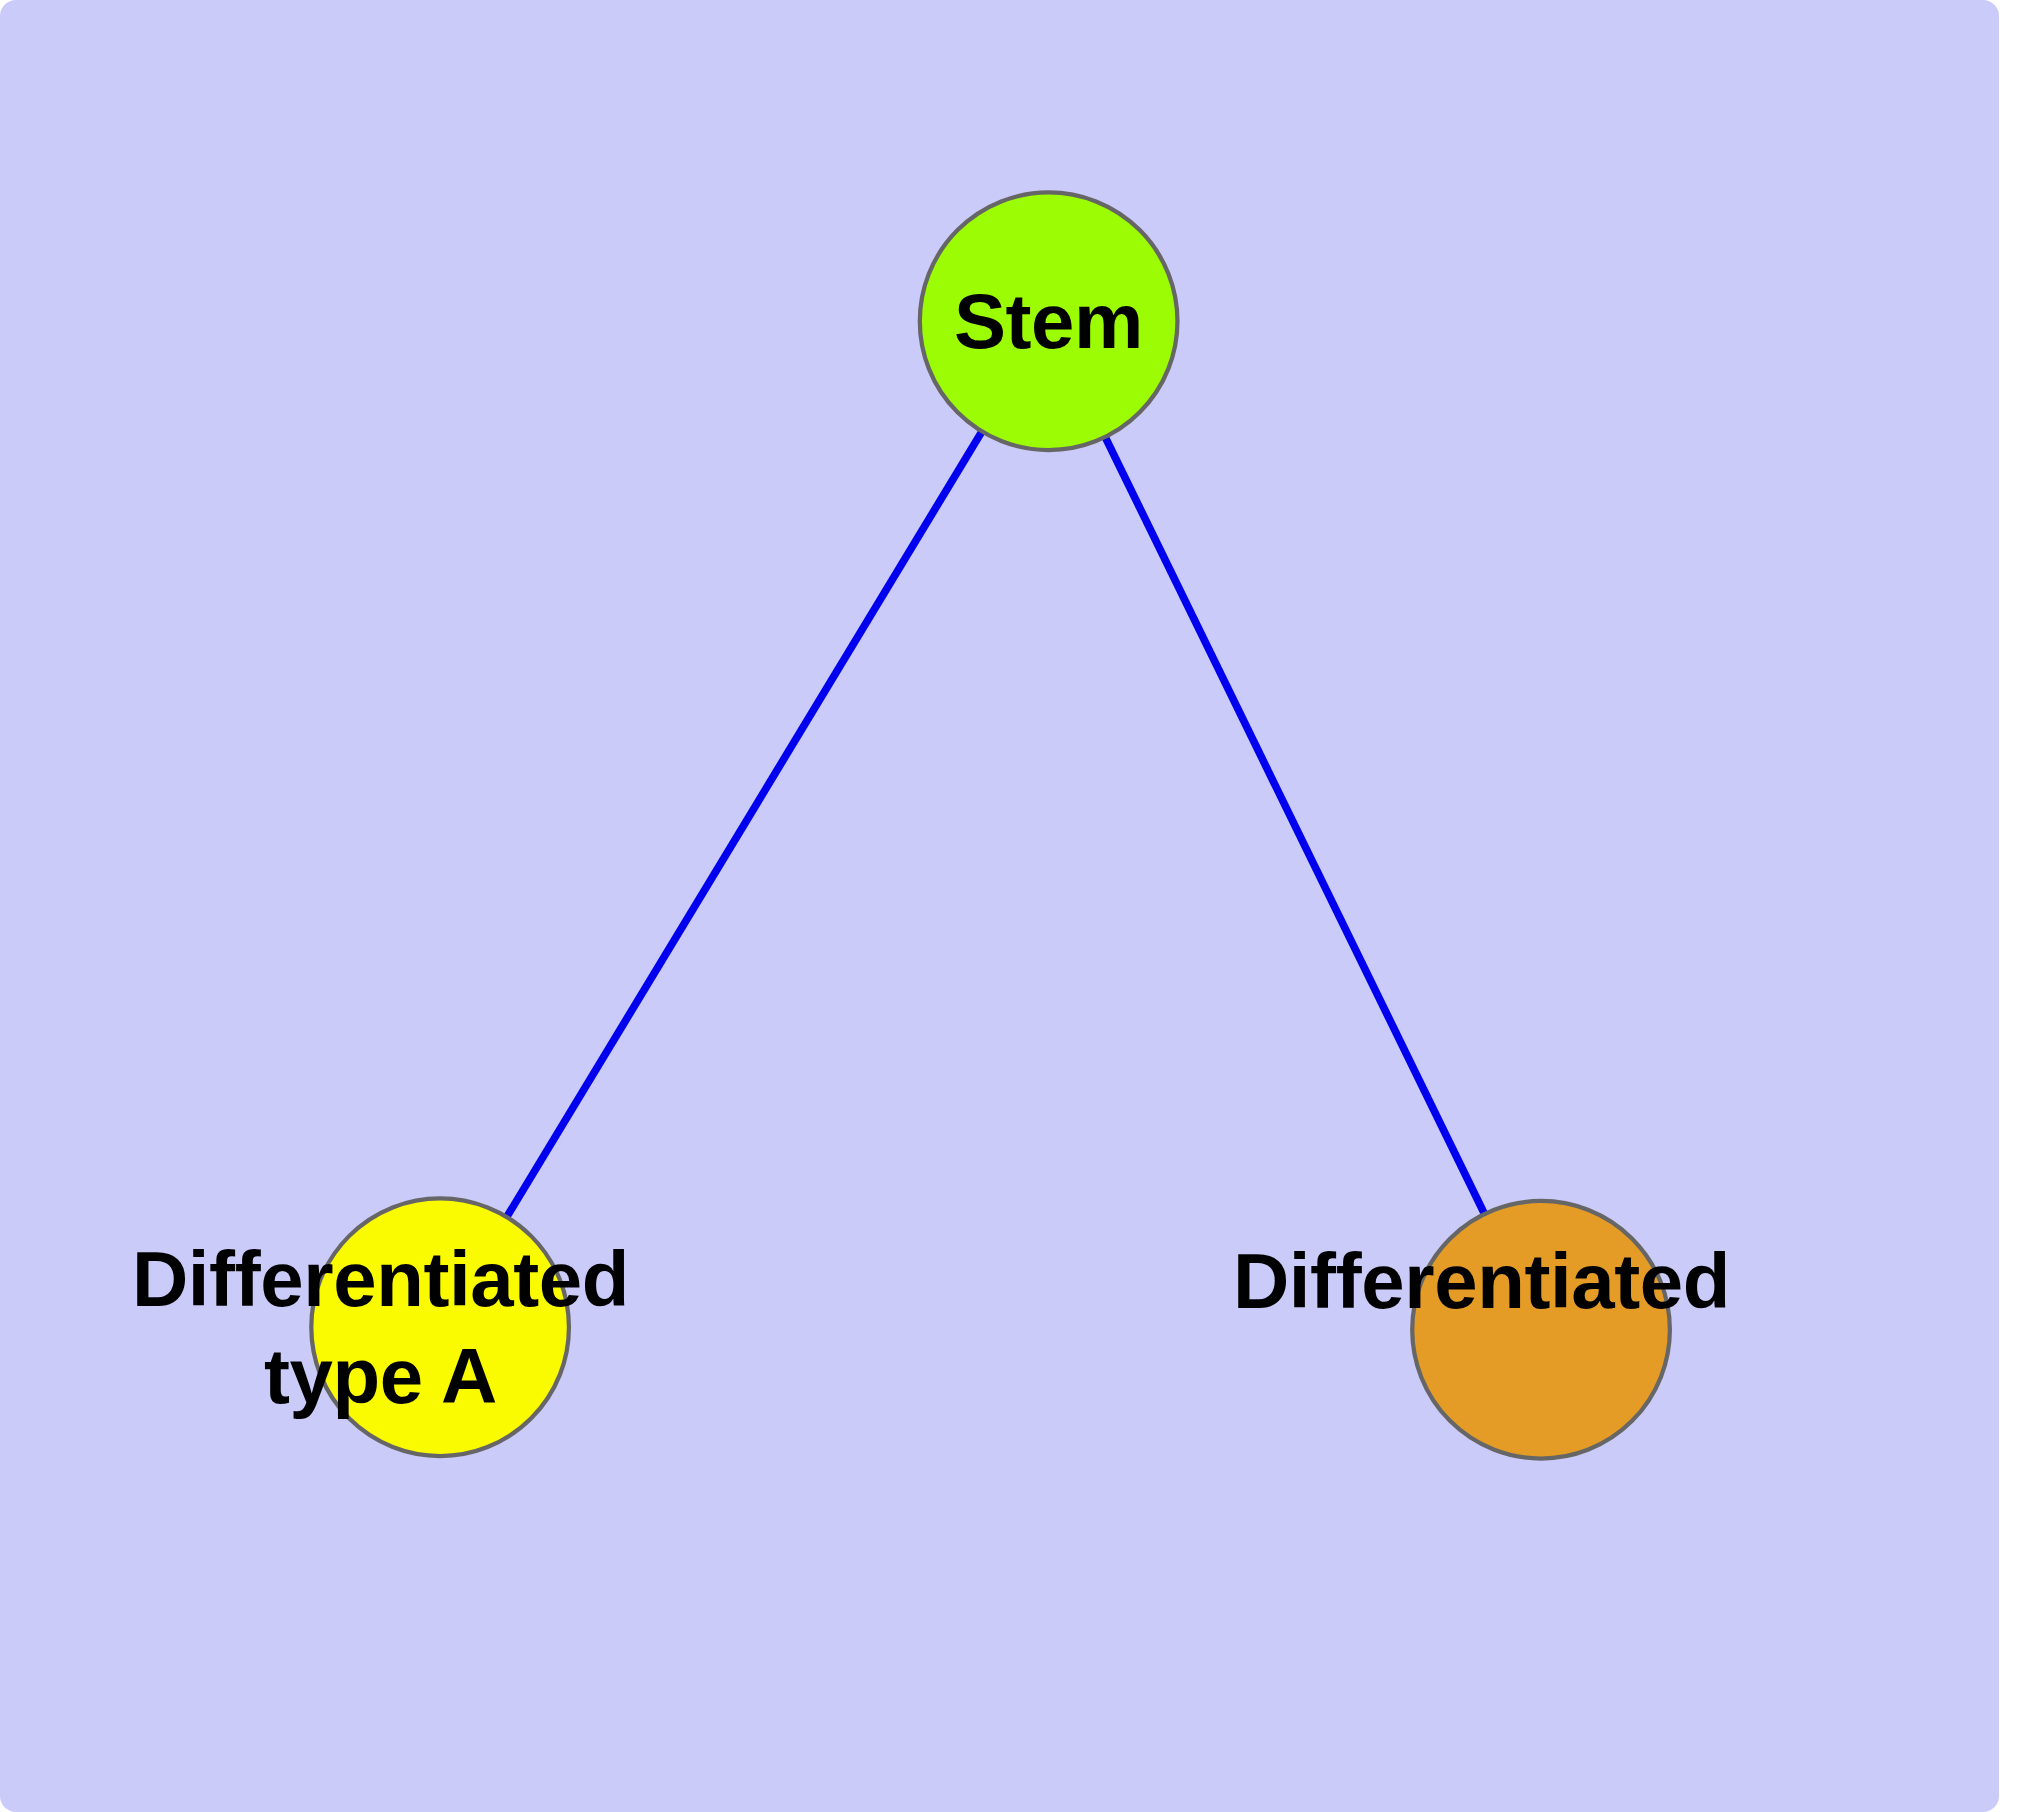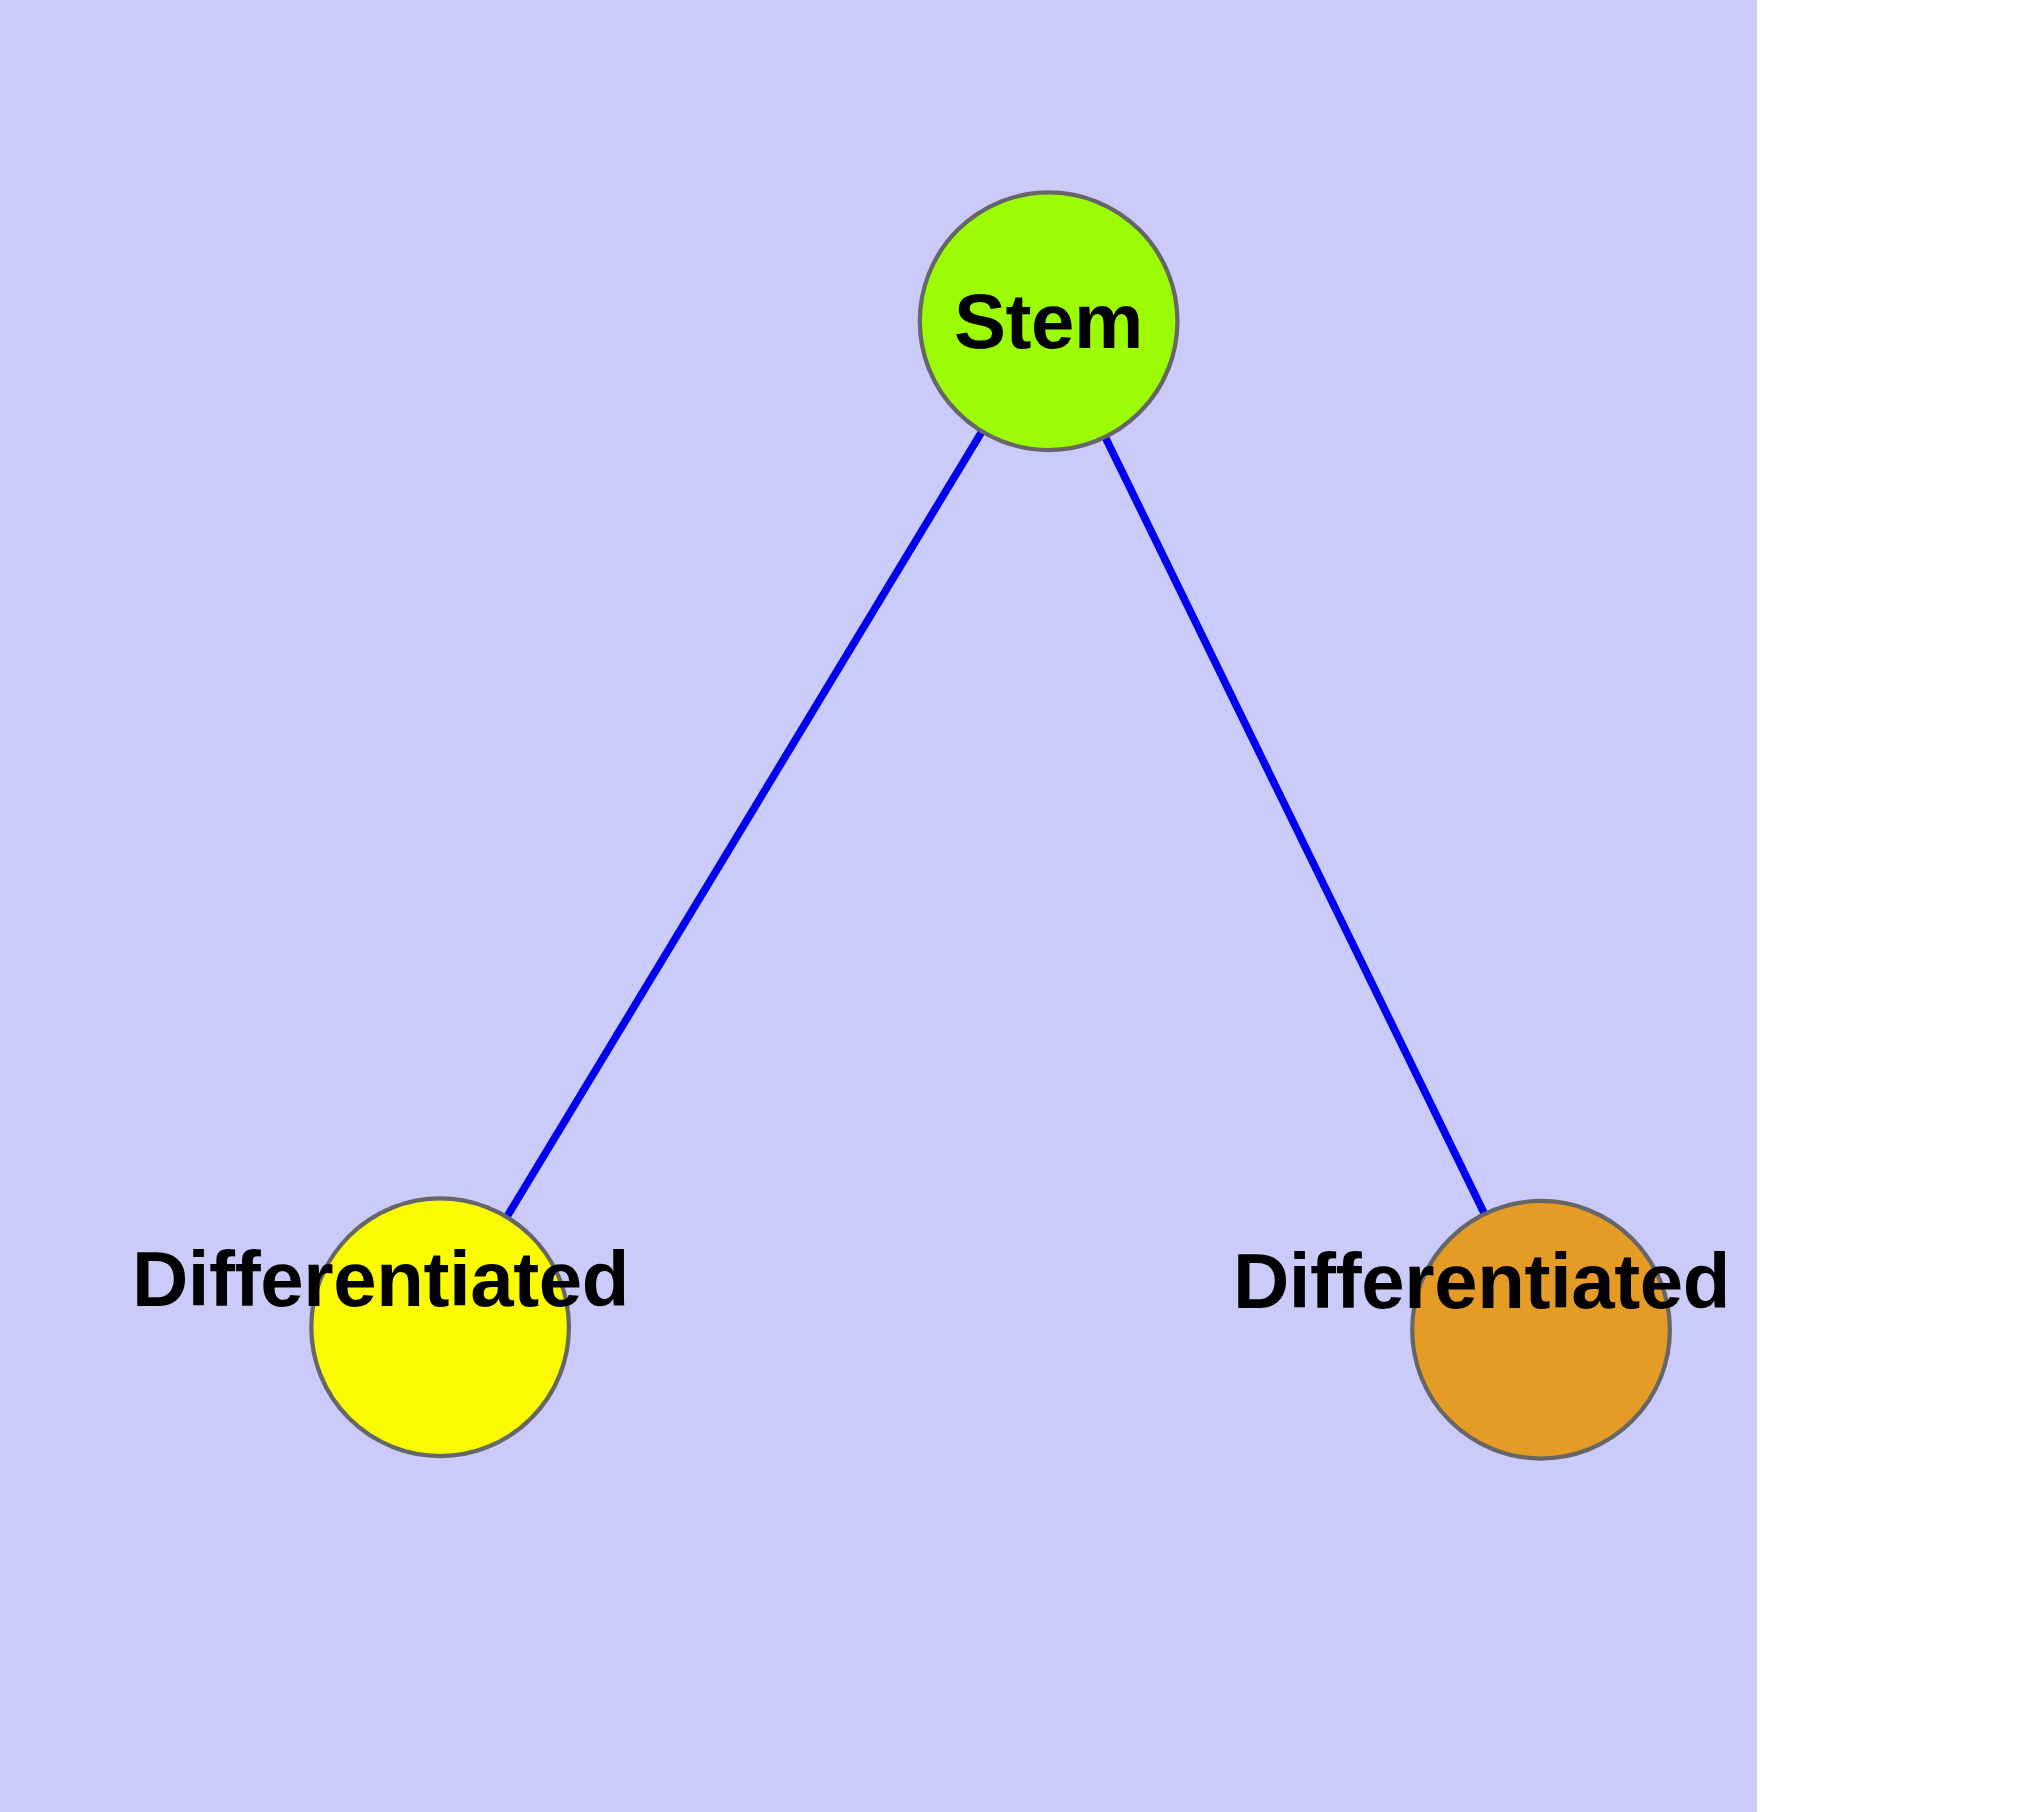--- a/index.html
+++ b/index.html
@@ -38,36 +38,36 @@
     letter-spacing: -0.4px;
     pointer-events: none;
   }
   .node-label.multiline {
     line-height: 1.24;
   }
 </style>
 </head>
 <body>
 
-<div id="canvas" style="width: 1757px; height: 1812px;">
+<div id="canvas" style="width: 1999px; height: 1812px; border-radius: 16px;">
 
   <div id="bg-rect" style="width: 2021px; height: 1812px; background: rgb(203, 203, 250);"></div>
 
   <svg id="graph-svg" viewBox="0 0 2384 2138">
     <g id="edges-layer">
         <line x1="1237" y1="379" x2="519" y2="1566" stroke="#0000EE" stroke-width="9" stroke-linecap="butt"></line>
         <line x1="1237" y1="379" x2="1818" y2="1569" stroke="#0000EE" stroke-width="9" stroke-linecap="butt"></line>
       </g>
     <g id="nodes-layer">
         <circle cx="1237" cy="379" r="152" fill="#9CFC04" stroke="#666666" stroke-width="5"></circle>
         <circle cx="519" cy="1566" r="152" fill="#FBFB00" stroke="#666666" stroke-width="5"></circle>
         <circle cx="1818" cy="1569" r="152" fill="#E49C26" stroke="#666666" stroke-width="5"></circle>
       </g>
   </svg>
 
   <div id="labels-layer">
       <div class="node-label" style="font-size: 78px; color: rgb(0, 0, 0); left: 38px; top: 273px; width: 2021px;"><span>Stem</span></div>
-      <div class="node-label multiline" style="font-size: 78px; color: rgb(0, 0, 0); left: -630px; top: 1231px; width: 2021px;"><span>Differentiated</span><br></div>
+      <div class="node-label multiline" style="font-size: 78px; color: rgb(0, 0, 0); left: -630px; top: 1231px; width: 2021px;"><span>Differentiated</span><br><span>type A</span></div>
       <div class="node-label multiline" style="font-size: 78px; color: rgb(0, 0, 0); left: 471px; top: 1233px; width: 2021px;"><span>Differentiated</span><br></div>
     </div>
 
 </div>
 
 
 </body></html>

